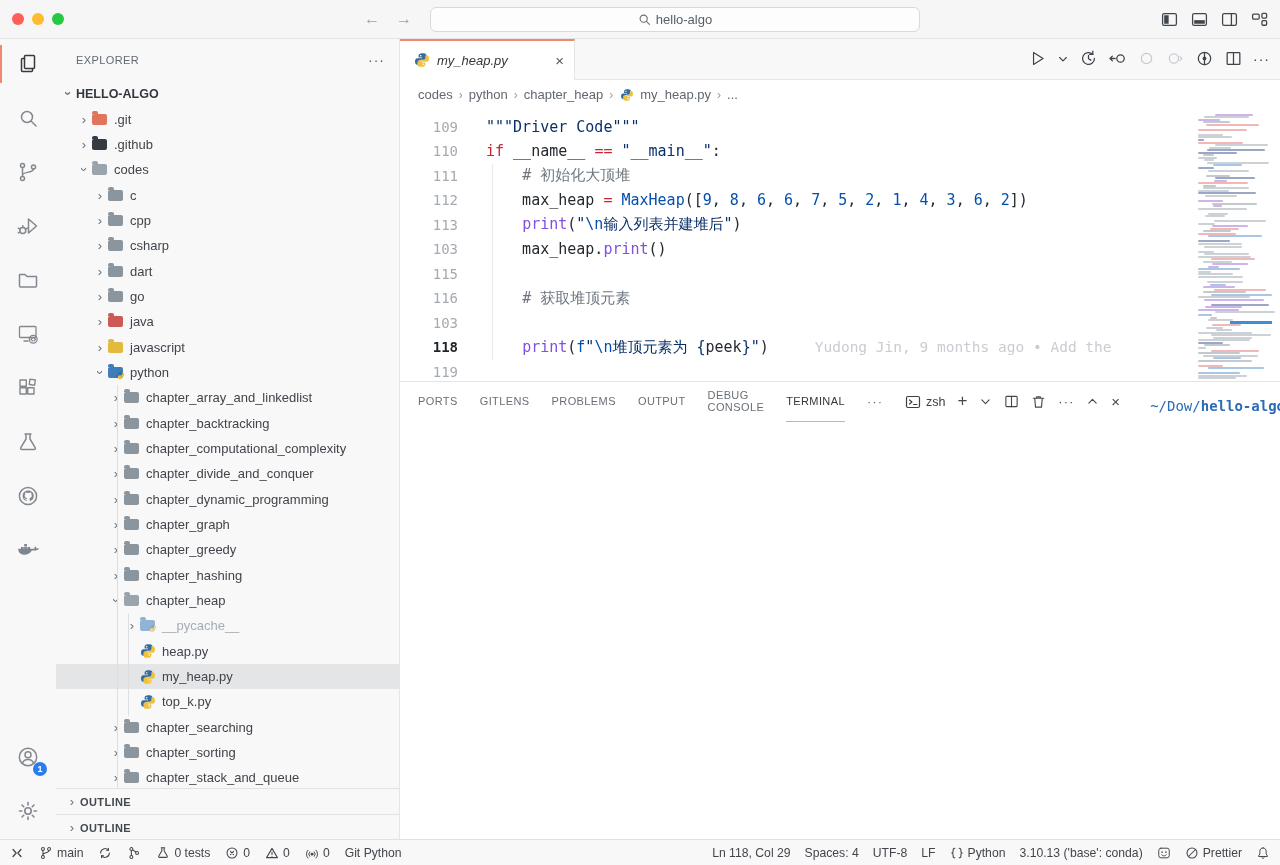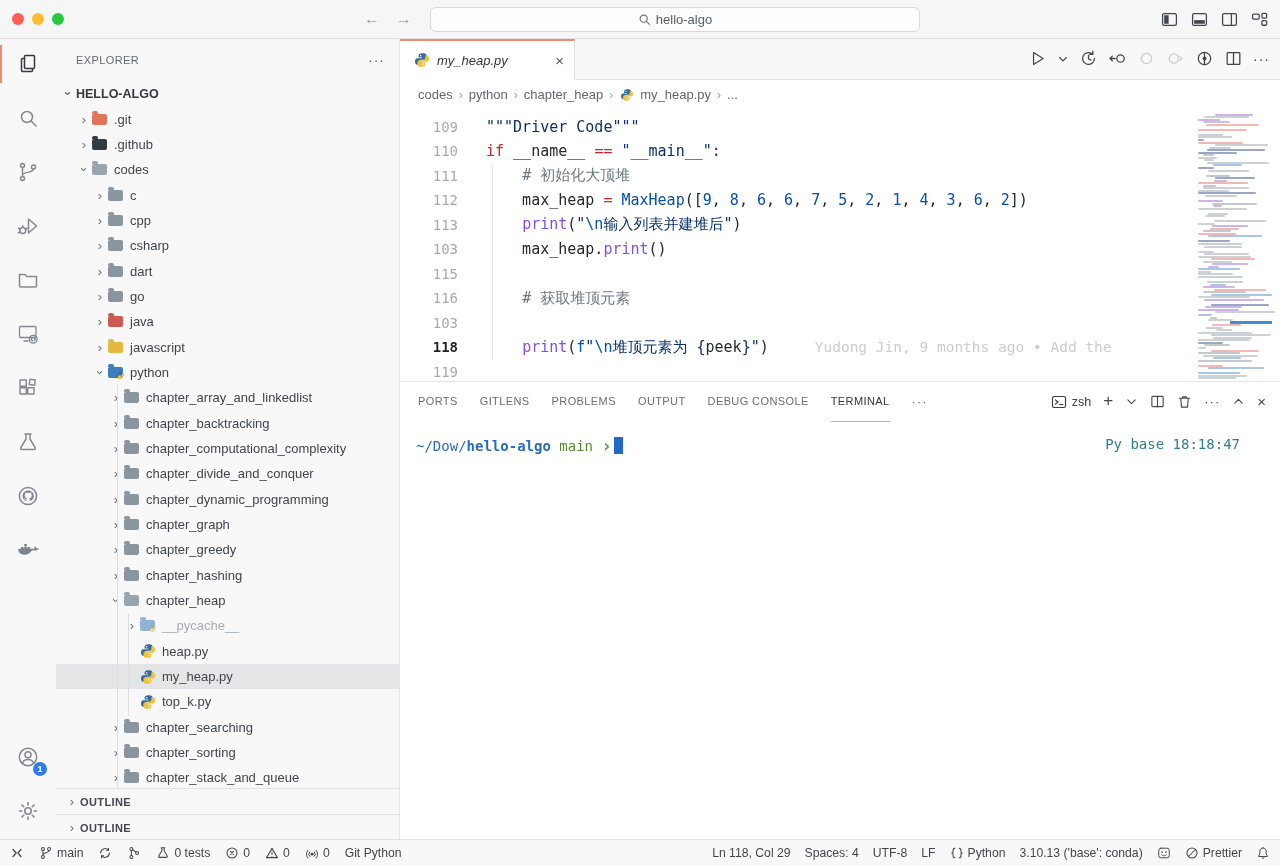--- a/index.html
+++ b/index.html
@@ -55,21 +55,21 @@
   .line.cur .ln{color:#1f2328;font-weight:700;}
   .lc{padding-left:28px;white-space:pre;font-size:15px;color:#24292f;}
   .tk-k,.tk-o{color:#cf222e}.tk-s{color:#0a3069}.tk-e{color:#0550ae}.tk-f{color:#8250df}
   .tk-c{color:#0550ae}.tk-n{color:#0550ae}.tk-m{color:#6e7781}.tk-p{color:#24292f}
   .blame{color:#c9ccd1;padding-left:46px;font-size:14.5px;}
   .indent-guide{position:absolute;left:92px;top:54px;height:196px;width:1px;background:#e7e9eb;}
   .minimap{position:absolute;top:0;right:0;width:88px;bottom:0;background:#fff;padding-top:4px;}
   .mm-line{height:2px;margin:0 0 .55px 6px;border-radius:1px;}
   .mm-marker{position:absolute;right:8px;width:42px;height:3px;background:#3e8ed7;}
   
-  .panel{height:460px;border-top:1px solid #e4e4e6;display:flex;flex-direction:column;}
+  .panel{height:460px;border-top:1px solid #e4e4e6;display:flex;flex-direction:row;}
   .panel-tabs{height:40px;display:flex;align-items:center;padding:0 14px 0 18px;gap:22px;position:relative;}
   .ptab{font-size:11px;letter-spacing:.4px;color:#696f76;cursor:pointer;height:100%;display:flex;align-items:center;border-bottom:1.5px solid transparent;}
   .ptab.active{color:#33373c;border-bottom:1.5px solid #eca априori58f;}
   .ptab.active{border-bottom-color:#eda58f;}
   .p-actions{margin-left:auto;display:flex;align-items:center;gap:12px;color:#44484e;font-size:13px;}
   .p-actions .zsh{display:flex;align-items:center;gap:5px;font-size:12.5px;color:#3c4046;}
   .term{flex:1;padding:14px 40px 0 16px;font-size:14px;display:flex;justify-content:space-between;align-items:flex-start;}
   .prompt{display:flex;align-items:center;white-space:pre;}
   .cursorblk{display:inline-block;width:9px;height:17px;background:#2468c9;margin-left:2px;vertical-align:middle;}
   

